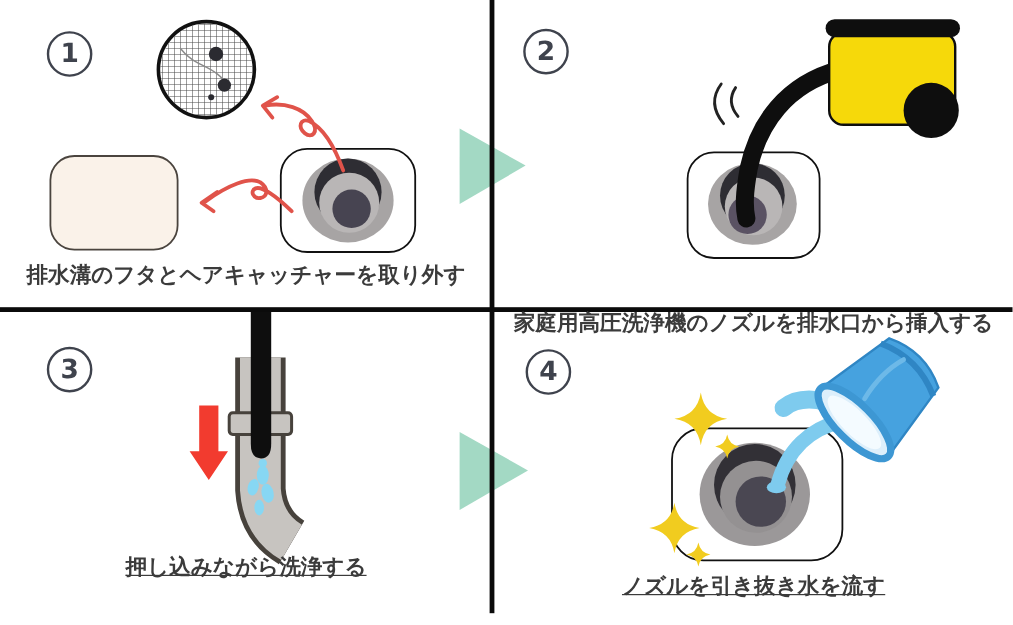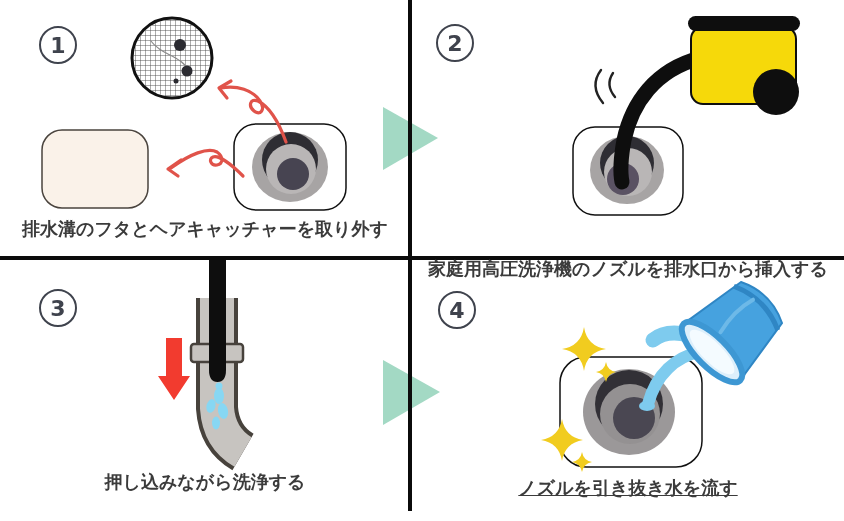--- a/index.html
+++ b/index.html
@@ -6,21 +6,21 @@
   .canvas{position:relative;width:844px;height:521px;background:#ffffff;overflow:hidden;
           font-family:"DejaVu Sans",sans-serif;}
   .art{position:absolute;left:0;top:0;z-index:1;}
   .divider{position:absolute;background:#0b0b0b;z-index:3;}
   .divider-v{left:408px;top:0;width:4px;height:511px;}
   .divider-h{left:0;top:256px;width:844px;height:4px;}
   .caption{position:absolute;z-index:4;font-weight:bold;font-size:18px;color:#3b3b3b;
            text-align:center;white-space:nowrap;}
   .cap-1{left:0;top:217px;width:410px;text-align:center;}
   .cap-2{left:412px;top:220px;width:432px;margin-top:37px;}
-  .cap-3{left:0;top:470px;width:410px;}
+  .cap-3{left:0;top:460px;width:410px;text-decoration:underline;}
   .cap-4{left:412px;top:476px;width:432px;text-decoration:underline;}
   .step-badge{position:absolute;z-index:4;width:34px;height:34px;border:2.5px solid #3f434d;
               border-radius:50%;display:flex;align-items:center;justify-content:center;
               font-size:22px;font-weight:bold;color:#3f434d;background:#fff;}
   .badge-1{left:39px;top:26px;}
   .badge-2{left:436px;top:24px;}
   .badge-3{left:39px;top:289px;}
   .badge-4{left:438px;top:291px;}
 </style>
 </head>

